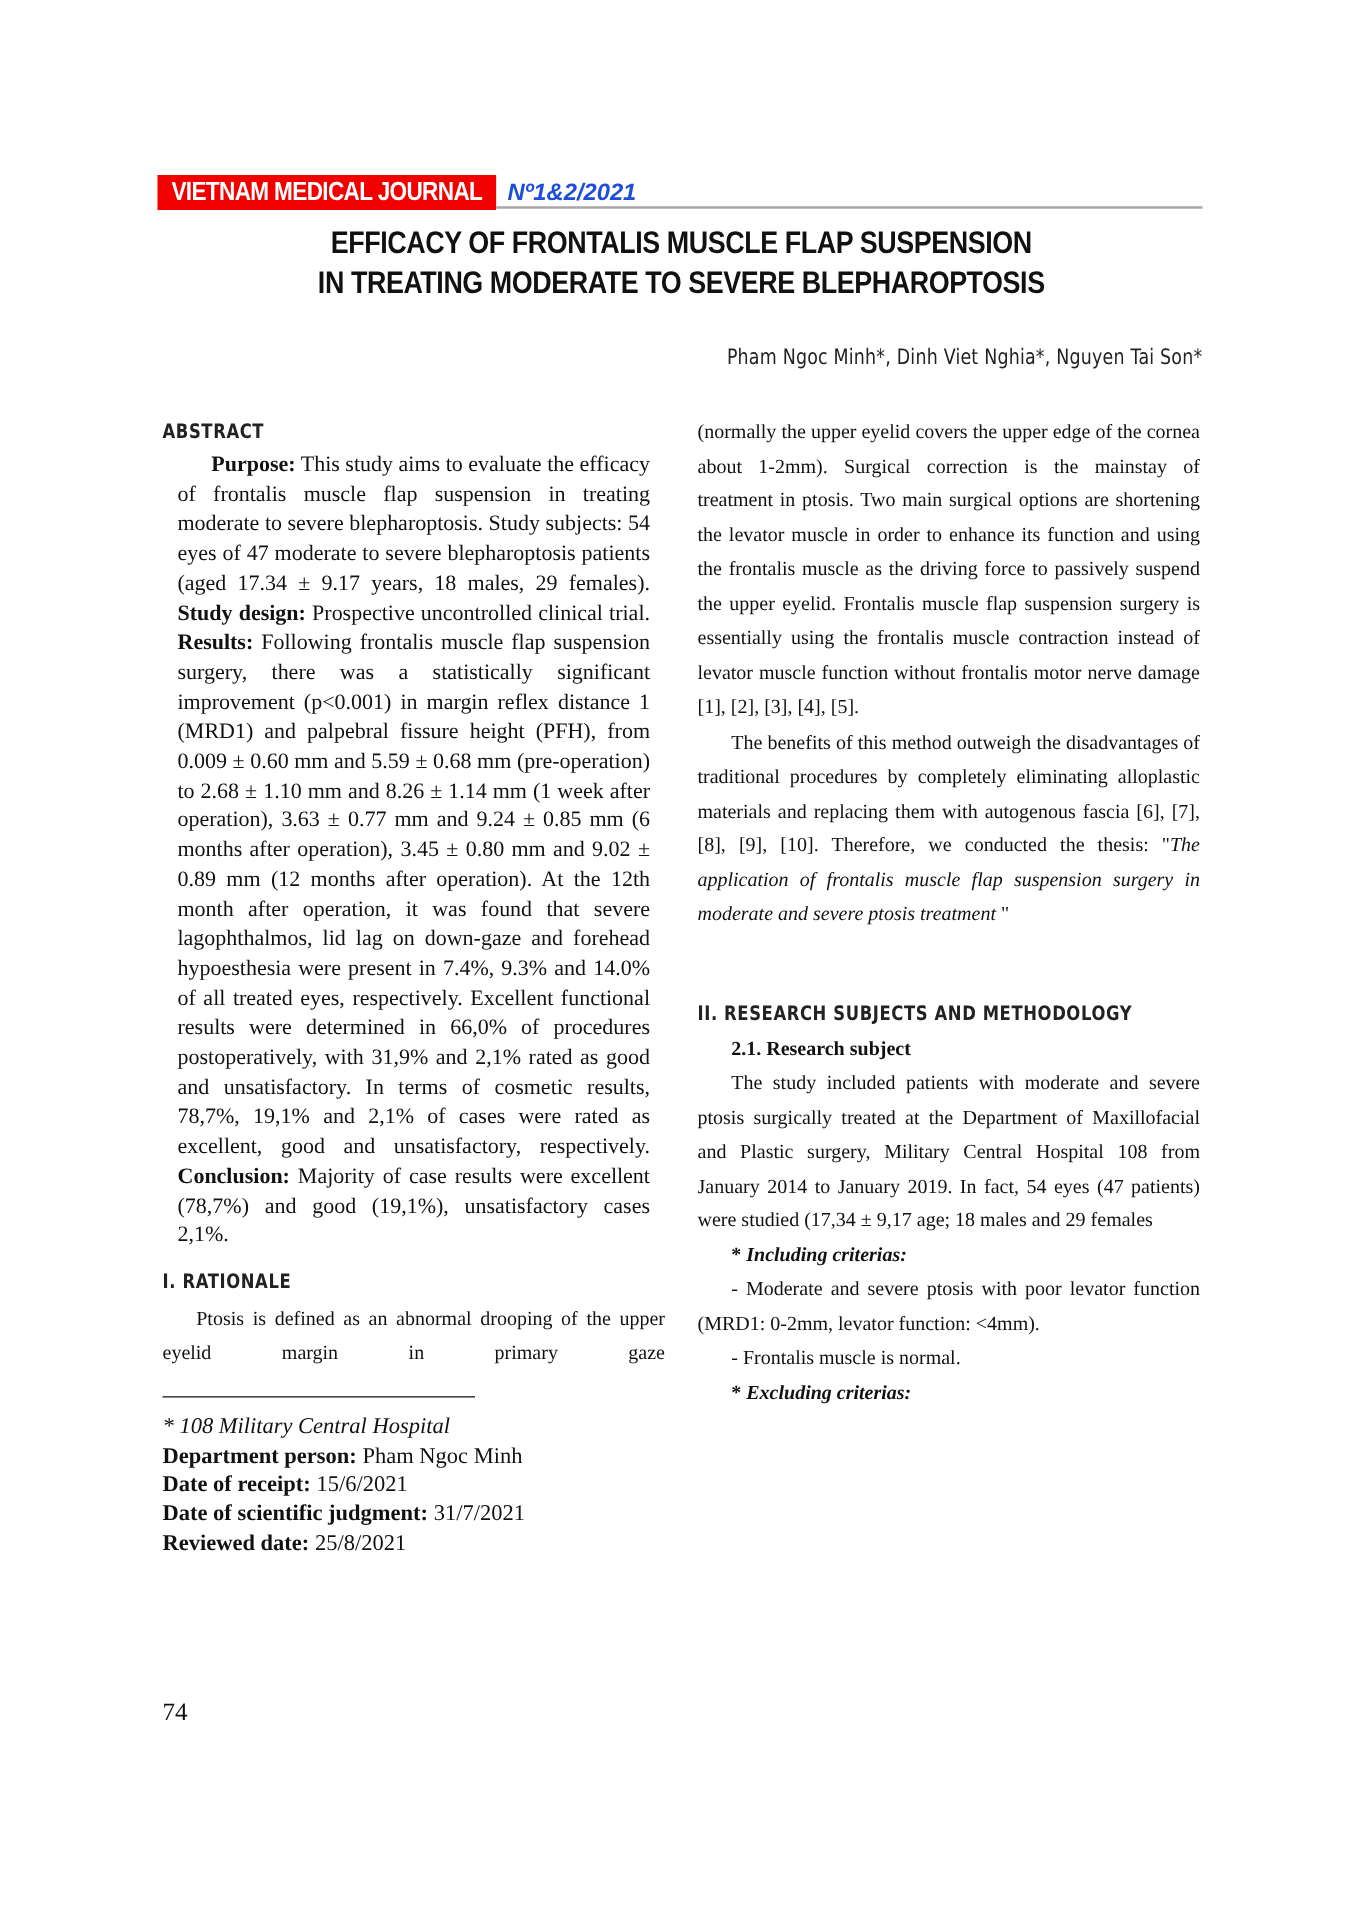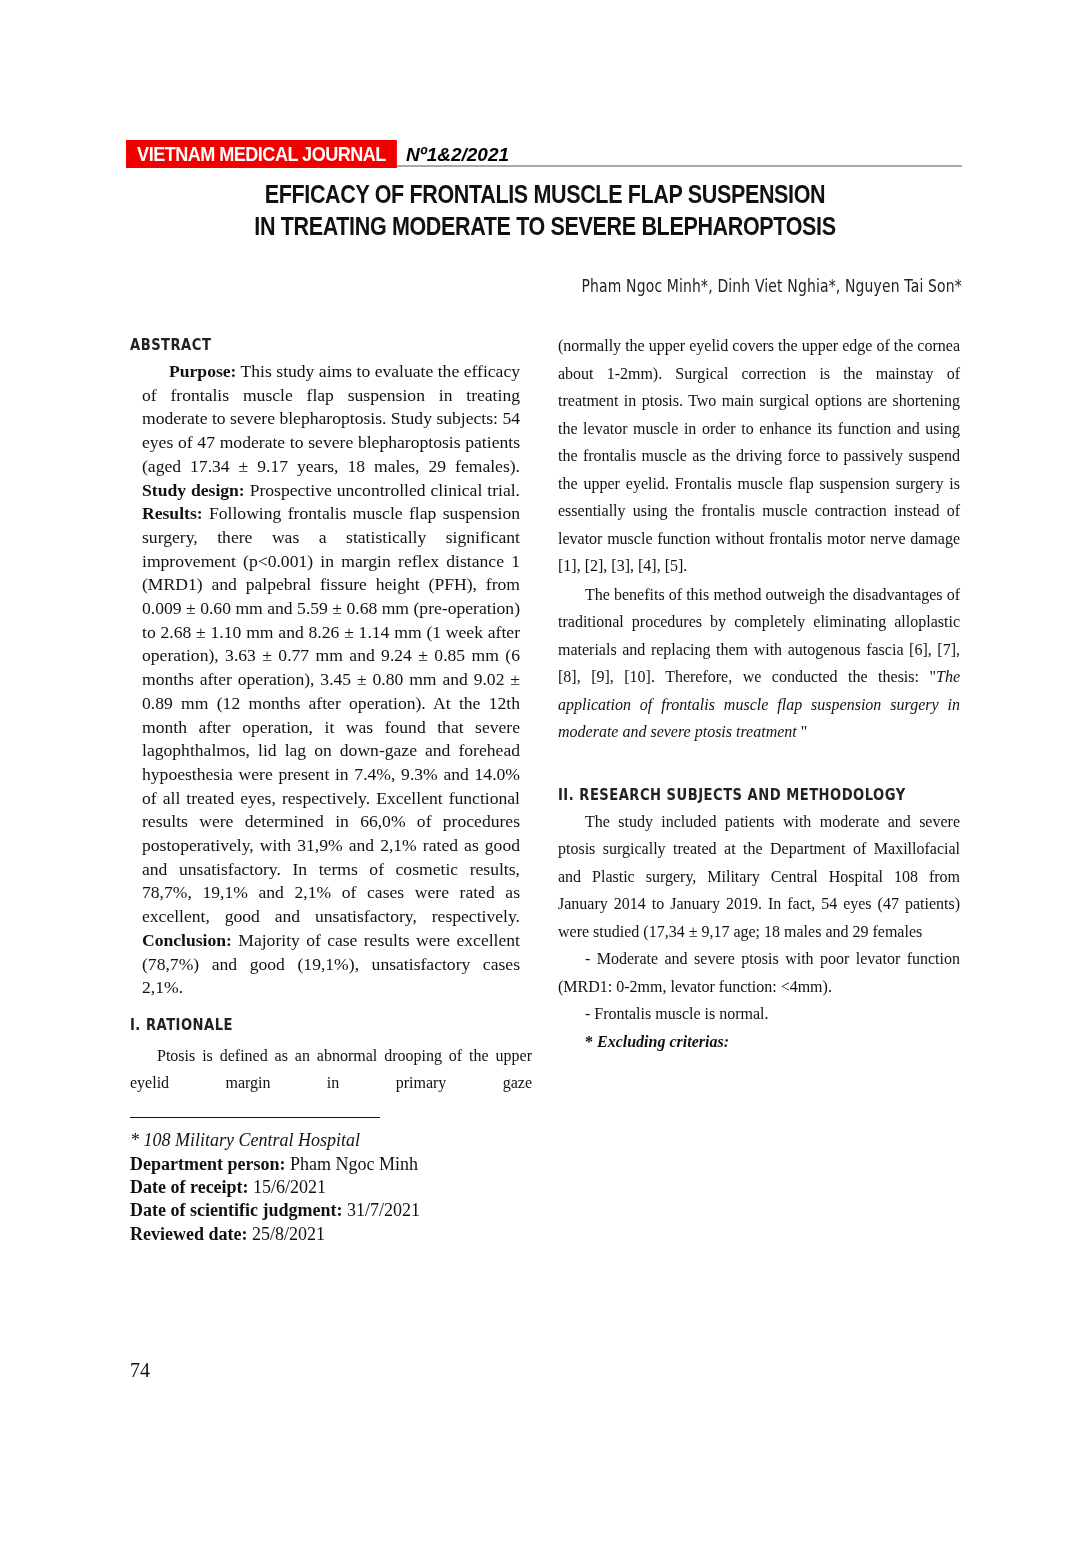--- a/index.html
+++ b/index.html
@@ -4,21 +4,21 @@
 <style>
   html, body { margin: 0; padding: 0; background: #ffffff; }
   body { width: 1090px; height: 1541px; position: relative; overflow: hidden; color: #111; }
 
   
   .journal-bar { position: absolute; left: 126px; top: 140px; width: 836px; height: 28px; }
   .journal-name { position: absolute; left: 0; top: 0; height: 28px; width: 271px; background: #f20000; color: #fff;
     font-family: "Liberation Sans", sans-serif; font-weight: bold; font-size: 21px; line-height: 28px;
     letter-spacing: -0.6px; text-align: center; transform: scaleX(0.86); transform-origin: left center; width: 315px; }
   .journal-issue { position: absolute; left: 280px; top: 2px; font-family: "Liberation Sans", sans-serif; font-weight: bold;
-    font-style: italic; font-size: 19px; line-height: 26px; color: #000000; }
+    font-style: italic; font-size: 19px; line-height: 26px; color: #1d4ed8; }
   .journal-rule { position: absolute; left: 271px; top: 25px; width: 565px; height: 2px; background: #a8a8a8; }
 
   .title { position: absolute; left: 0; width: 1090px; top: 178px; text-align: center;
     font-family: "Liberation Sans", sans-serif; font-weight: bold; font-size: 25px; line-height: 32px; letter-spacing: -0.4px;
     transform: scaleX(0.86); transform-origin: center top; color: #111; }
   .title div { white-space: nowrap; }
 
   .authors { position: absolute; right: 128px; top: 276px; font-family: "DejaVu Sans", sans-serif; font-size: 17px;
     letter-spacing: 0.2px; color: #222; transform: scaleX(0.82); transform-origin: right center; white-space: nowrap; }
 
@@ -74,22 +74,24 @@
     <p><span class="b">Date of receipt:</span><span> 15/6/2021</span></p>
     <p><span class="b">Date of scientific judgment:</span><span> 31/7/2021</span></p>
     <p><span class="b">Reviewed date:</span><span> 25/8/2021</span></p>
   </div>
 </div>
 
 <div class="col col-right body">
   <p>(normally the upper eyelid covers the upper edge of the cornea about 1-2mm). Surgical correction is the mainstay of treatment in ptosis. Two main surgical options are shortening the levator muscle in order to enhance its function and using the frontalis muscle as the driving force to passively suspend the upper eyelid. Frontalis muscle flap suspension surgery is essentially using the frontalis muscle contraction instead of levator muscle function without frontalis motor nerve damage [1], [2], [3], [4], [5].</p>
   <p class="indent" style="margin-top:1px;"><span>The benefits of this method outweigh the disadvantages of traditional procedures by completely eliminating alloplastic materials and replacing them with autogenous fascia [6], [7], [8], [9], [10]. Therefore, we conducted the thesis: "</span><span class="i">The application of frontalis muscle flap suspension surgery in moderate and severe ptosis treatment</span><span> "</span></p>
 
-  <div style="margin-top:36px;">
+  <div style="margin-top:52px;">
     <h3 class="section-head">II. RESEARCH SUBJECTS AND METHODOLOGY</h3>
+    <p class="indent b" style="margin-top:2px;">2.1. Research subject</p>
     <p class="indent" style="text-align-last:left;">The study included patients with moderate and severe ptosis surgically treated at the Department of Maxillofacial and Plastic surgery, Military Central Hospital 108 from January 2014 to January 2019. In fact, 54 eyes (47 patients) were studied (17,34 ± 9,17 age; 18 males and 29 females</p>
+    <p class="indent"><span class="b">* </span><span class="b i">Including criterias:</span></p>
     <p class="indent">- Moderate and severe ptosis with poor levator function (MRD1: 0-2mm, levator function: &lt;4mm).</p>
     <p class="indent">- Frontalis muscle is normal.</p>
     <p class="indent"><span class="b">* </span><span class="b i">Excluding criterias:</span></p>
   </div>
 </div>
 
 <div class="page-number">74</div>
 
 </body></html>

